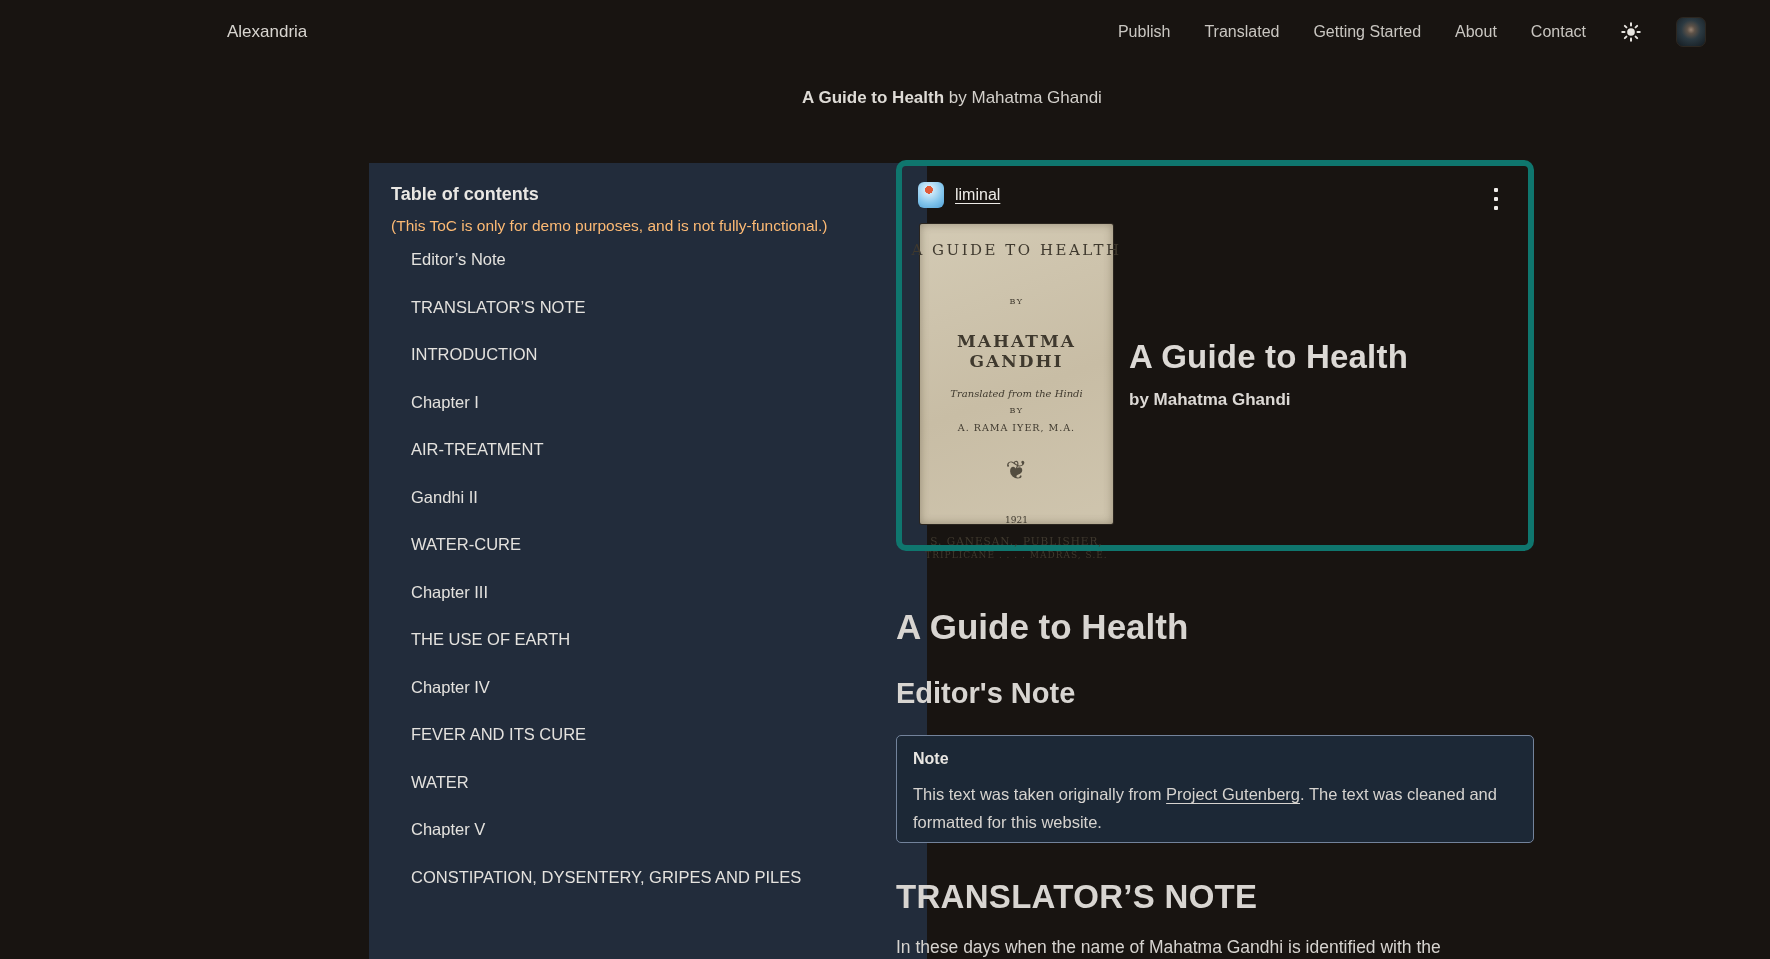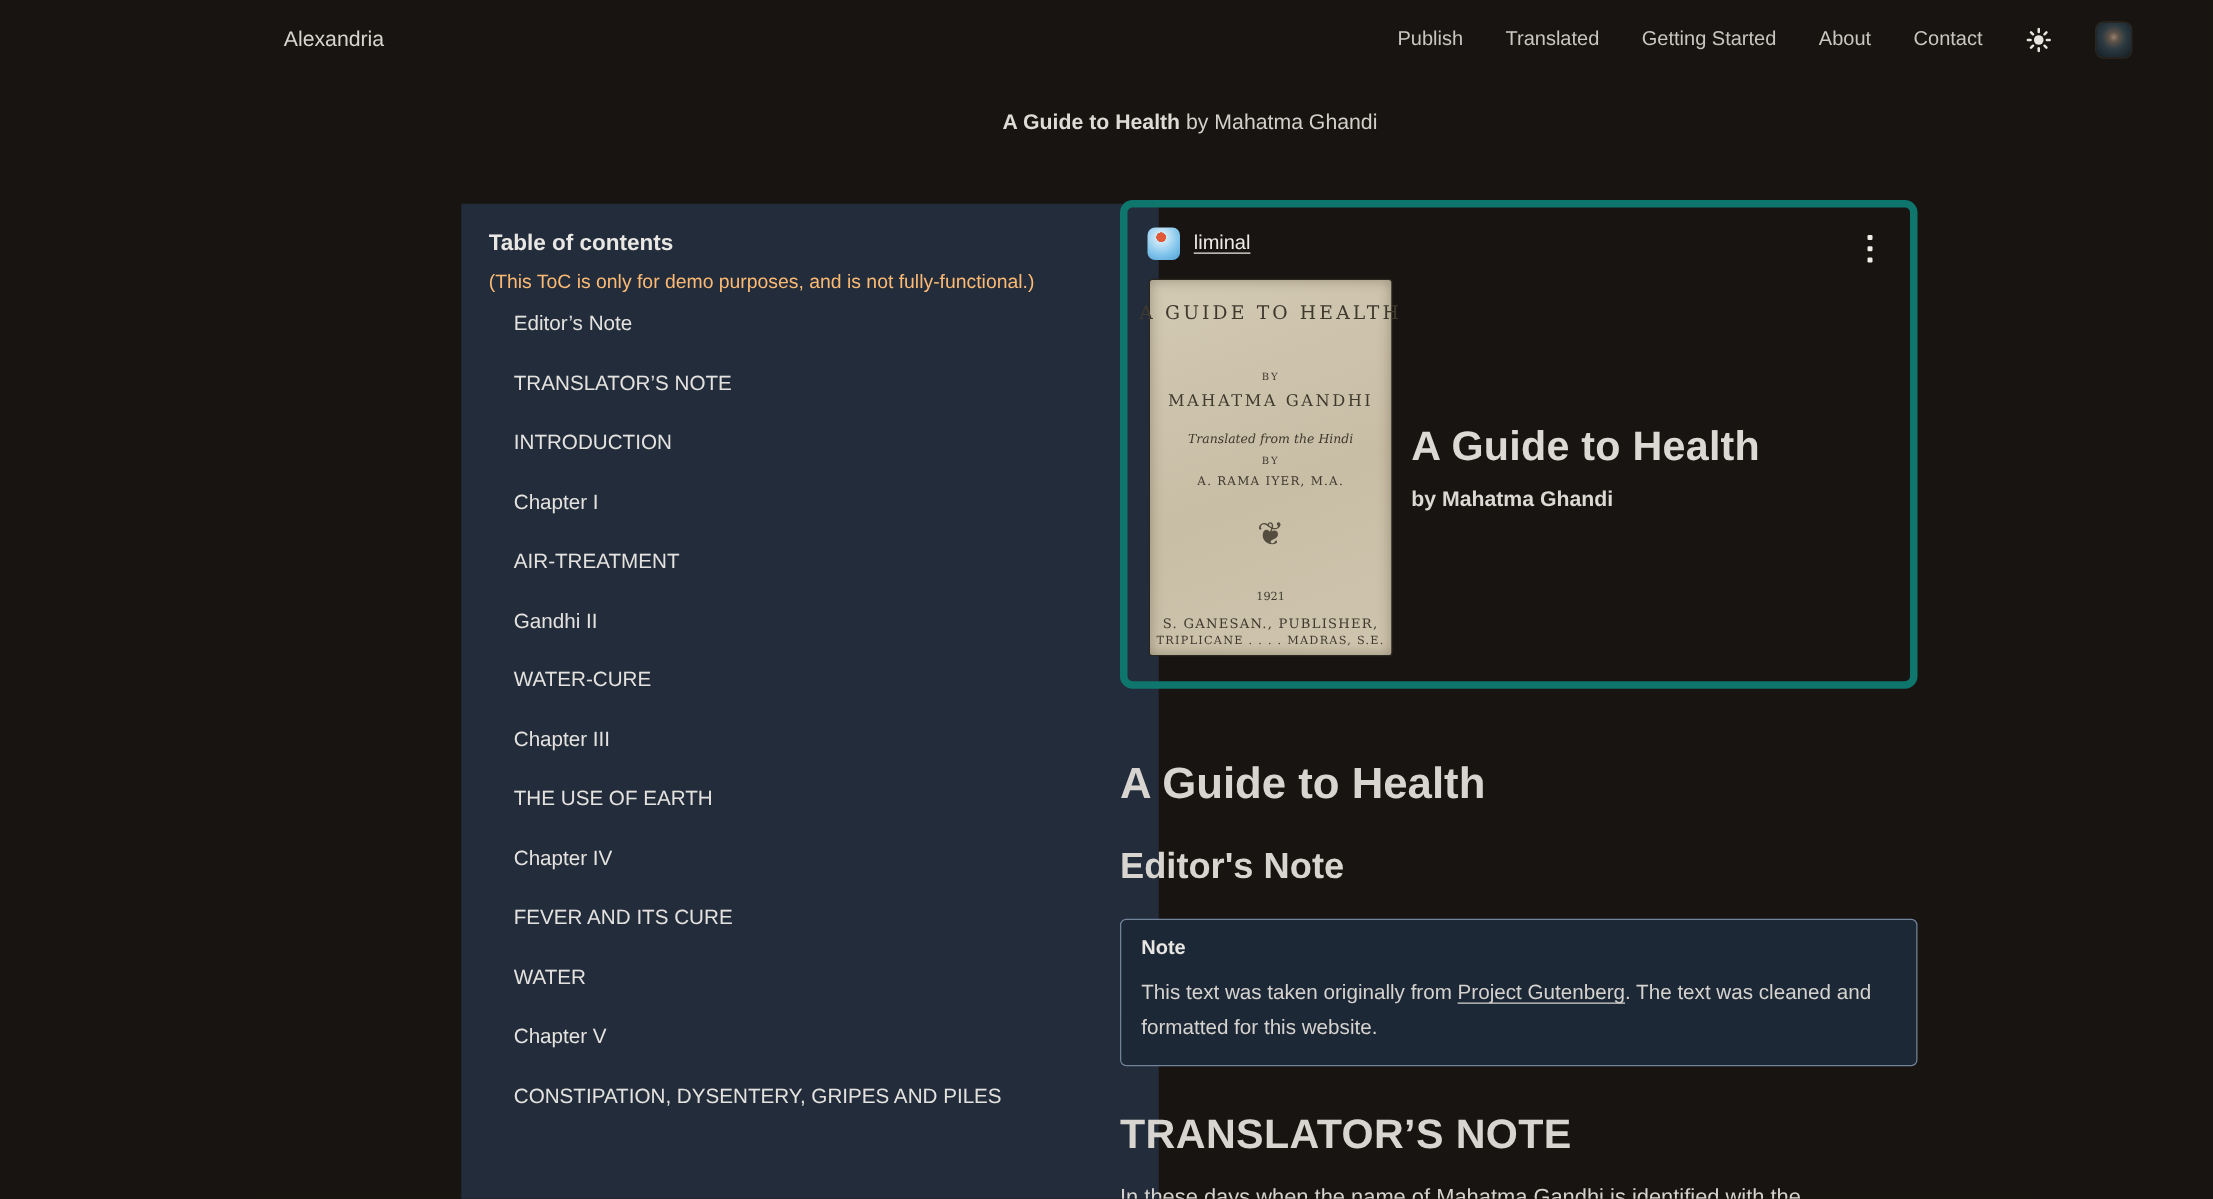--- a/index.html
+++ b/index.html
@@ -56,39 +56,39 @@
   .cover {
     flex:none; width:193px; height:300px; margin-left:2px; border-radius:2px;
     background: linear-gradient(160deg,#d3cab4 0%, #c8bda5 55%, #cfc5ae 100%);
     box-shadow: inset 0 0 10px rgba(58,48,28,.38), 0 0 0 1px #2a251f;
     font-family:"DejaVu Serif","Liberation Serif",serif;
     color:#3f392e; text-align:center;
     display:flex; flex-direction:column; align-items:center;
   }
   .cov-title { margin-top:17px; font-size:15px; letter-spacing:2.5px; white-space:nowrap; }
   .cov-by1 { margin-top:38px; font-size:8px; letter-spacing:1.5px; }
-  .cov-author { margin-top:8px; font-size:13px; letter-spacing:2px; }
+  .cov-author { margin-top:25px; font-size:17px; letter-spacing:2px;font-weight:bold; }
   .cov-trans { margin-top:17px; font-size:10px; font-style:italic; }
   .cov-by2 { margin-top:7px; font-size:8px; letter-spacing:1.5px; }
   .cov-translator { margin-top:7px; font-size:9.5px; letter-spacing:1px; }
   .cov-ornament { margin-top:24px; font-size:26px; line-height:1; opacity:.85; }
   .cov-year { margin-top:32px; font-size:9px; }
   .cov-publisher { margin-top:10px; font-size:10.5px; letter-spacing:1px; }
   .cov-address { margin-top:3px; font-size:9px; letter-spacing:1px; }
 
   .card-meta { margin-left:16px; }
   .card-title { font-size:33px; font-weight:bold; color:#dcd9d5; letter-spacing:.2px; }
   .card-author { margin-top:14px; font-size:17px; font-weight:bold; color:#dcd9d5; }
 
   
   .h1 { margin-top:56px; font-size:35px; font-weight:bold; color:#d8d5d1; }
   .h2 { margin-top:30px; font-size:29px; font-weight:bold; color:#d8d5d1; }
   .note {
     margin-top:25px; background:#1c2836; border:1.5px solid #73839b; border-radius:5px;
-    padding:14px 16px 16px 16px;
+    padding:14px 16px 6px 16px;
   }
   .note-label { font-size:16px; font-weight:bold; color:#e8e6e2; }
   .note-text { margin-top:13px; font-size:16.5px; line-height:1.67; color:#d6d3cf; }
   .note-text a { color:#d6d3cf; text-decoration:underline; text-underline-offset:3px; cursor:pointer; }
   .h3 { margin-top:35px; font-size:33px; font-weight:bold; letter-spacing:.3px; color:#d8d5d1; }
   .para { margin-top:17px; font-size:17.5px; line-height:1.6; color:#d6d3cf; }
 </style>
 </head>
 <body>
 

